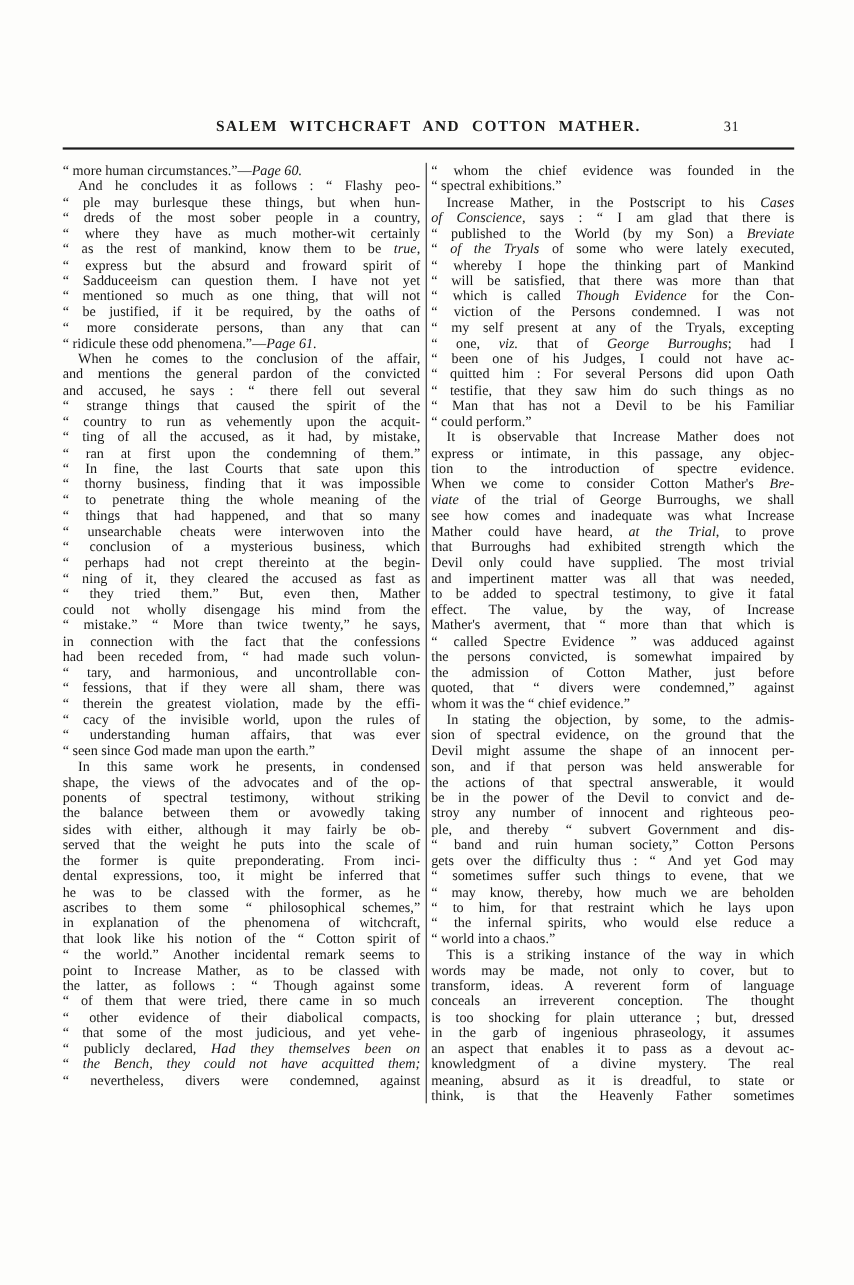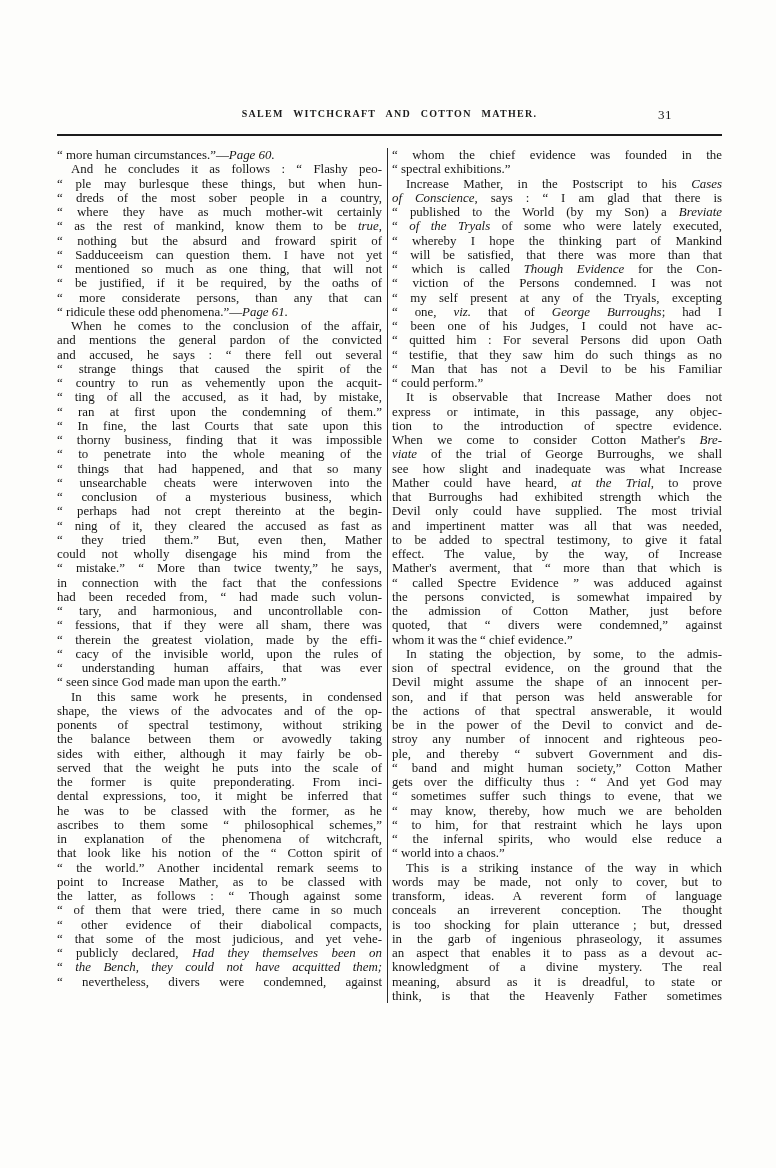--- a/index.html
+++ b/index.html
@@ -14,21 +14,21 @@
     color:var(--ink);
     font-family:"Liberation Serif","DejaVu Serif",serif;
     overflow:hidden;
   }
   .content{
     position:absolute;left:57px;top:108px;width:665px;
   }
   .running-head{position:relative;height:18px;}
   .head-title{
     display:block;text-align:center;
-    font-size:10px;font-weight:bold;
+    font-size:14px;font-weight:bold;
     letter-spacing:1.3px;word-spacing:6px;
     color:#1b1b1b;
   }
   .folio{
     position:absolute;right:50px;top:-1px;
     font-size:13px;font-weight:normal;letter-spacing:0.5px;
   }
   .rule{height:2px;background:#1c1c1c;margin-top:8px;}
   .columns{
     display:grid;
@@ -63,36 +63,36 @@
     <div class="rule"></div>
 
     <div class="columns">
       <div class="col">
           <div class="line end">“ more human circumstances.”—<i>Page 60.</i></div>
           <div class="line indent">And he concludes it as follows : “ Flashy peo-</div>
           <div class="line">“ ple may burlesque these things, but when hun-</div>
           <div class="line">“ dreds of the most sober people in a country,</div>
           <div class="line">“ where they have as much mother-wit certainly</div>
           <div class="line">“ as the rest of mankind, know them to be <i>true</i>,</div>
-          <div class="line">“ nothing but the absurd and froward spirit of</div>
+          <div class="line">“ express but the absurd and froward spirit of</div>
           <div class="line">“ Sadduceeism can question them.  I have not yet</div>
           <div class="line">“ mentioned so much as one thing, that will not</div>
           <div class="line">“ be justified, if it be required, by the oaths of</div>
           <div class="line">“ more considerate persons, than any that can</div>
           <div class="line end">“ ridicule these odd phenomena.”—<i>Page 61.</i></div>
           <div class="line indent">When he comes to the conclusion of the affair,</div>
           <div class="line">and mentions the general pardon of the convicted</div>
           <div class="line">and accused, he says : “ there fell out several</div>
           <div class="line">“ strange things that caused the spirit of the</div>
           <div class="line">“ country to run as vehemently upon the acquit-</div>
           <div class="line">“ ting of all the accused, as it had, by mistake,</div>
           <div class="line">“ ran at first upon the condemning of them.”</div>
           <div class="line">“ In fine, the last Courts that sate upon this</div>
           <div class="line">“ thorny business, finding that it was impossible</div>
-          <div class="line">“ to penetrate into the whole meaning of the</div>
+          <div class="line">“ to penetrate thing the whole meaning of the</div>
           <div class="line">“ things that had happened, and that so many</div>
           <div class="line">“ unsearchable cheats were interwoven into the</div>
           <div class="line">“ conclusion of a mysterious business, which</div>
           <div class="line">“ perhaps had not crept thereinto at the begin-</div>
           <div class="line">“ ning of it, they cleared the accused as fast as</div>
           <div class="line">“ they tried them.”  But, even then, Mather</div>
           <div class="line">could not wholly disengage his mind from the</div>
           <div class="line">“ mistake.”  “ More than twice twenty,” he says,</div>
           <div class="line">in connection with the fact that the confessions</div>
           <div class="line">had been receded from, “ had made such volun-</div>
@@ -141,42 +141,42 @@
           <div class="line">“ been one of his Judges, I could  not have ac-</div>
           <div class="line">“ quitted him : For several Persons did upon Oath</div>
           <div class="line">“ testifie, that they saw him do such things as no</div>
           <div class="line">“ Man that has not a Devil to be his Familiar</div>
           <div class="line end">“ could perform.”</div>
           <div class="line indent">It is observable that Increase Mather does not</div>
           <div class="line">express or intimate, in this passage, any objec-</div>
           <div class="line">tion to the introduction of spectre evidence.</div>
           <div class="line">When we come to consider Cotton Mather's <i>Bre-</i></div>
           <div class="line"><i>viate</i> of the trial of George Burroughs, we shall</div>
-          <div class="line">see how slight and inadequate was what Increase</div>
+          <div class="line">see how comes and inadequate was what Increase</div>
           <div class="line">Mather could have heard, <i>at the Trial</i>, to prove</div>
           <div class="line">that Burroughs had exhibited strength which the</div>
           <div class="line">Devil only could have supplied.  The most trivial</div>
           <div class="line">and impertinent matter was all that was needed,</div>
           <div class="line">to be added to spectral testimony, to give it fatal</div>
           <div class="line">effect.   The value, by the way, of Increase</div>
           <div class="line">Mather's averment, that “ more than that which is</div>
           <div class="line">“ called Spectre Evidence ” was adduced against</div>
           <div class="line">the persons convicted, is somewhat impaired by</div>
           <div class="line">the admission of Cotton Mather, just before</div>
           <div class="line">quoted, that “ divers were condemned,” against</div>
           <div class="line end">whom it was the “ chief evidence.”</div>
           <div class="line indent">In stating the objection, by some, to the admis-</div>
           <div class="line">sion of spectral evidence, on the ground that the</div>
           <div class="line">Devil might assume the shape of an innocent per-</div>
           <div class="line">son, and if that person was held answerable for</div>
           <div class="line">the actions of that spectral answerable, it would</div>
           <div class="line">be in the power of the Devil to  convict and de-</div>
           <div class="line">stroy any number of innocent and righteous peo-</div>
           <div class="line">ple, and thereby “ subvert Government and dis-</div>
-          <div class="line">“ band and might human society,”  Cotton  Mather</div>
+          <div class="line">“ band and ruin human society,”  Cotton  Persons</div>
           <div class="line">gets over the difficulty thus : “ And yet God may</div>
           <div class="line">“ sometimes suffer such things to evene, that we</div>
           <div class="line">“ may know, thereby, how much we are beholden</div>
           <div class="line">“ to him, for that restraint which he lays upon</div>
           <div class="line">“ the infernal spirits, who would else reduce a</div>
           <div class="line end">“ world into a chaos.”</div>
           <div class="line indent">This is a striking instance of the way in which</div>
           <div class="line">words may be made, not only to cover, but to</div>
           <div class="line">transform, ideas.  A reverent form of language</div>
           <div class="line">conceals an irreverent conception.   The thought</div>

